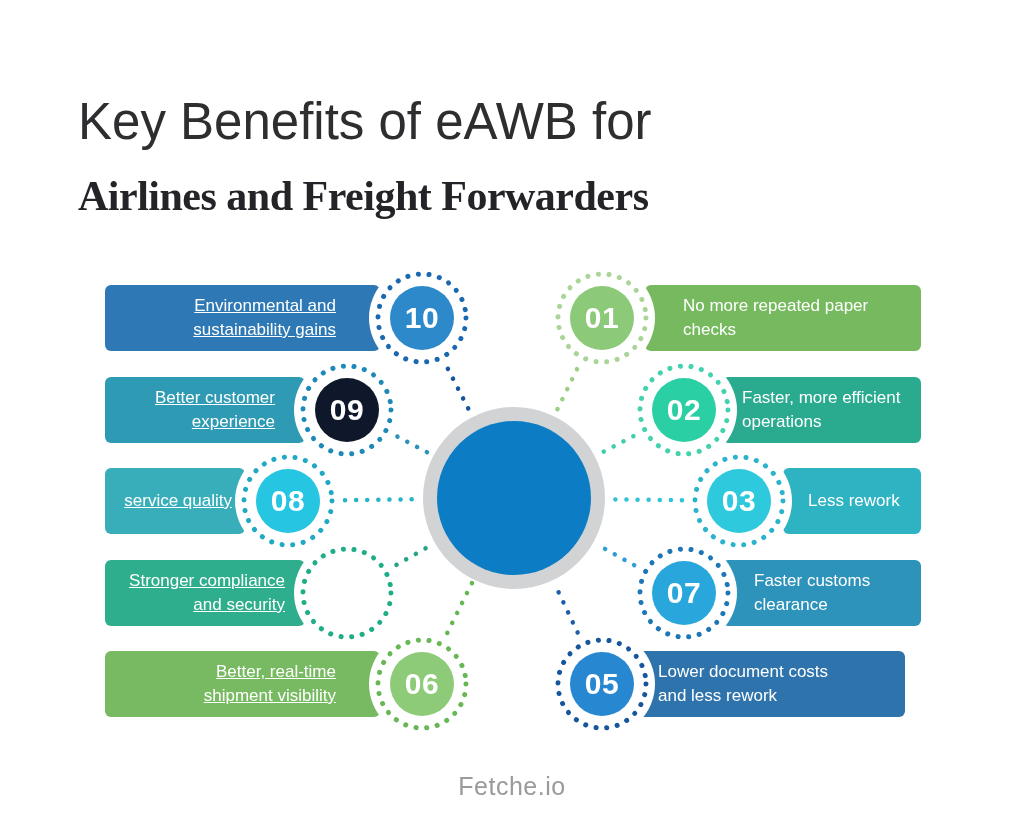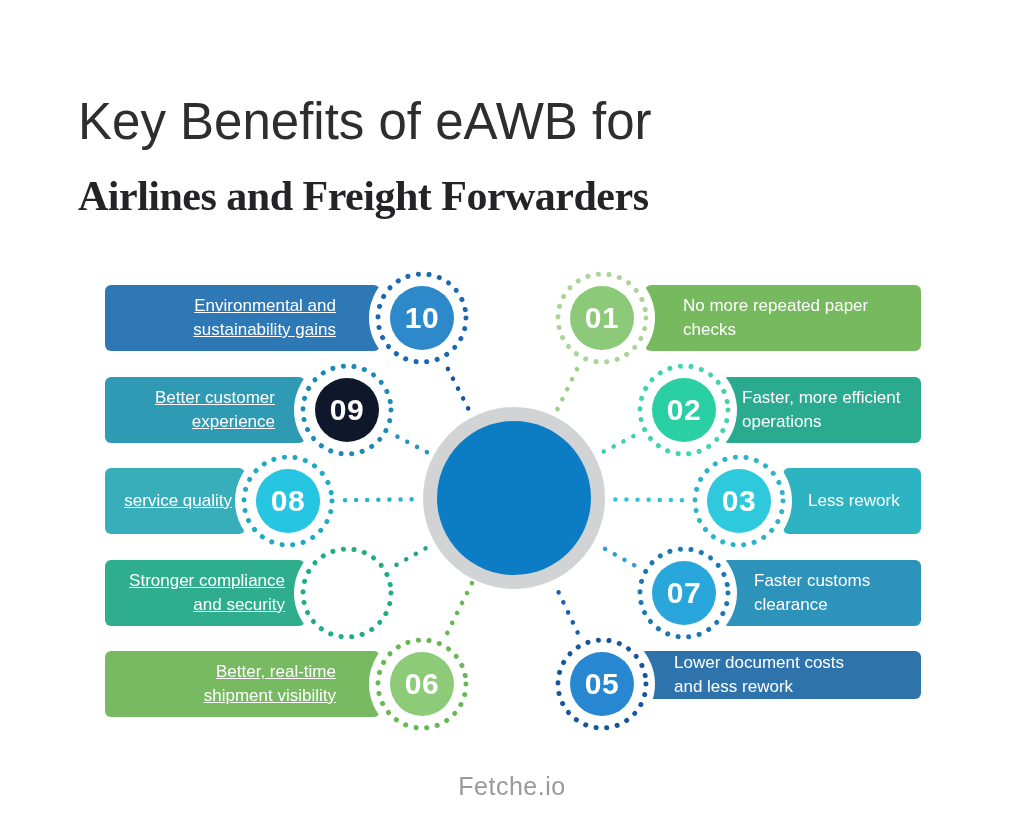--- a/index.html
+++ b/index.html
@@ -114,21 +114,21 @@
         </div>
         <div class="badge" style="left: 631px; top: 540px; width: 106px; height: 106px;">
           <div class="halo"></div>
           <svg width="106" height="106">
             <circle cx="53" cy="53" r="44" fill="none" stroke="#1d77b6" stroke-width="5" stroke-linecap="round" stroke-dasharray="0.1 10.6"></circle>
           </svg>
           <div class="disc" style="background: rgb(41, 167, 221);">
             <span class="num">07</span>
           </div>
         </div>
-        <div class="bar right" style="left: 640px; top: 651px; width: 281px; height: 48px; background: rgb(46, 115, 171); padding-left: 34px; box-sizing: border-box;">
+        <div class="bar right" style="left: 624px; top: 651px; width: 281px; height: 66px; background: rgb(46, 115, 171); padding-left: 34px; box-sizing: border-box;">
           <div class="bar-label">Lower document costs
 and less rework</div>
         </div>
         <div class="badge" style="left: 549px; top: 631px; width: 106px; height: 106px;">
           <div class="halo"></div>
           <svg width="106" height="106">
             <circle cx="53" cy="53" r="44" fill="none" stroke="#17569d" stroke-width="5" stroke-linecap="round" stroke-dasharray="0.1 10.6"></circle>
           </svg>
           <div class="disc" style="background: rgb(39, 135, 209);">
             <span class="num">05</span>

